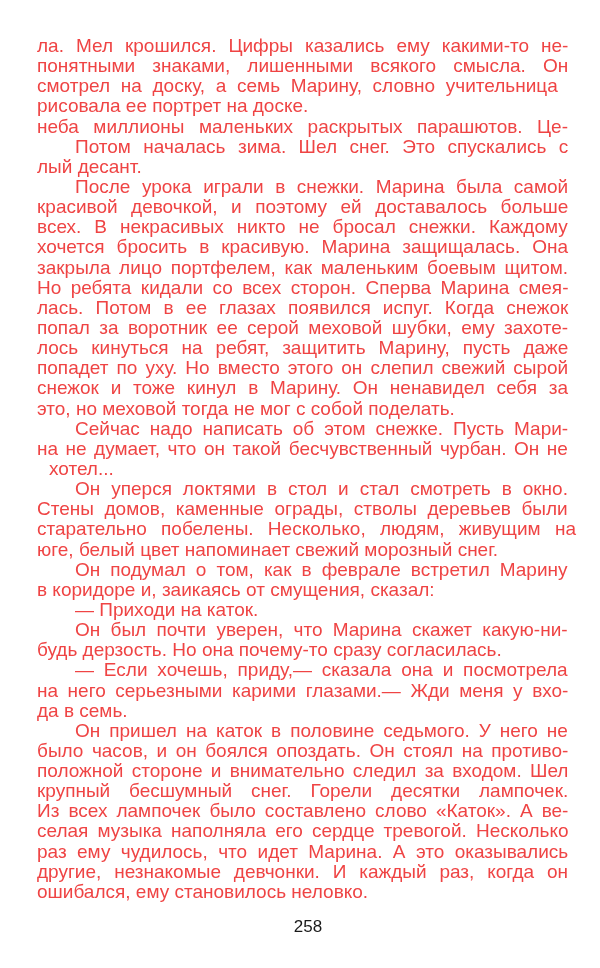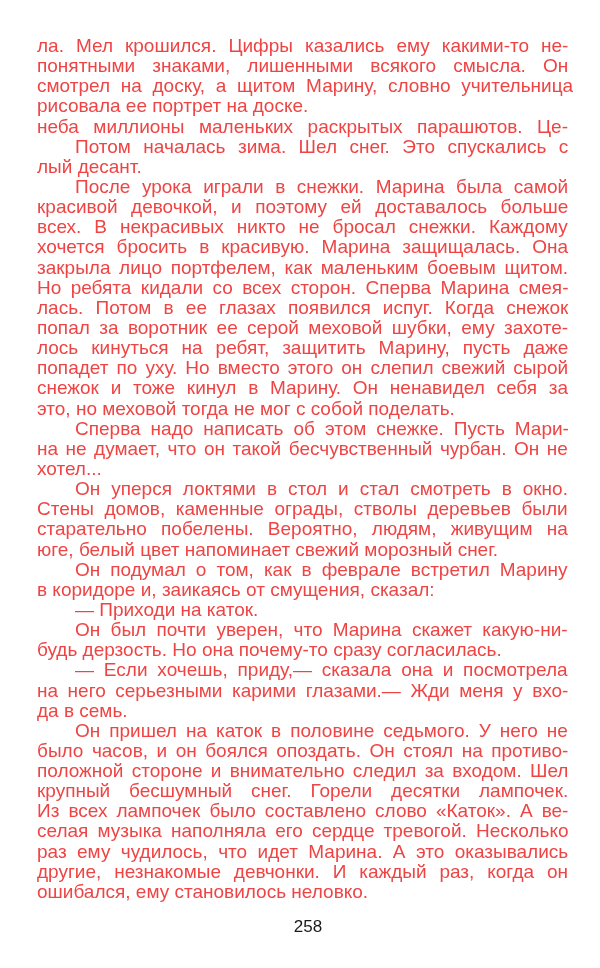--- a/index.html
+++ b/index.html
@@ -22,21 +22,21 @@
   }
   .inner { display:block; }
 </style>
 </head>
 <body>
 
 <div class="page" id="page">
     <div>
       <div class="line"><span class="inner" style="display: inline-block; white-space: nowrap; word-spacing: 6.71429px;">ла. Мел крошился. Цифры казались ему какими-то не-</span></div>
       <div class="line"><span class="inner" style="display: inline-block; white-space: nowrap; word-spacing: 11.8px;">понятными знаками, лишенными всякого смысла. Он</span></div>
-      <div class="line"><span class="inner" style="display: inline-block; white-space: nowrap; word-spacing: 5.42857px;">смотрел на доску, а щитом Марину, словно учительница</span></div>
+      <div class="line"><span class="inner" style="display: inline-block; white-space: nowrap; word-spacing: 5.42857px;">смотрел на доску, а семь Марину, словно учительница</span></div>
       <div class="line last"><span class="inner" style="display: inline-block; white-space: nowrap;">рисовала ее портрет на доске.</span></div>
     </div>
     <div>
       <div class="line"><span class="inner" style="display: inline-block; white-space: nowrap; word-spacing: 9.2px;">неба миллионы маленьких раскрытых парашютов. Це-</span></div>
       <div class="line indent"><span class="inner" style="display: inline-block; white-space: nowrap; word-spacing: 7.14286px;">Потом началась зима. Шел снег. Это спускались с</span></div>
       <div class="line last"><span class="inner" style="display: inline-block; white-space: nowrap;">лый десант.</span></div>
     </div>
     <div>
       <div class="line indent"><span class="inner" style="display: inline-block; white-space: nowrap; word-spacing: 6.28571px;">После урока играли в снежки. Марина была самой</span></div>
       <div class="line"><span class="inner" style="display: inline-block; white-space: nowrap; word-spacing: 8.16667px;">красивой девочкой, и поэтому ей доставалось больше</span></div>
@@ -45,28 +45,28 @@
       <div class="line"><span class="inner" style="display: inline-block; white-space: nowrap; word-spacing: 3.33333px;">закрыла лицо портфелем, как маленьким боевым щитом.</span></div>
       <div class="line"><span class="inner" style="display: inline-block; white-space: nowrap; word-spacing: 4.125px;">Но ребята кидали со всех сторон. Сперва Марина смея-</span></div>
       <div class="line"><span class="inner" style="display: inline-block; white-space: nowrap; word-spacing: 6.875px;">лась. Потом в ее глазах появился испуг. Когда снежок</span></div>
       <div class="line"><span class="inner" style="display: inline-block; white-space: nowrap; word-spacing: 4.125px;">попал за воротник ее серой меховой шубки, ему захоте-</span></div>
       <div class="line"><span class="inner" style="display: inline-block; white-space: nowrap; word-spacing: 7.71429px;">лось кинуться на ребят, защитить Марину, пусть даже</span></div>
       <div class="line"><span class="inner" style="display: inline-block; white-space: nowrap; word-spacing: 2.77778px;">попадет по уху. Но вместо этого он слепил свежий сырой</span></div>
       <div class="line"><span class="inner" style="display: inline-block; white-space: nowrap; word-spacing: 6.44444px;">снежок и тоже кинул в Марину. Он ненавидел себя за</span></div>
       <div class="line last"><span class="inner" style="display: inline-block; white-space: nowrap;">это, но меховой тогда не мог с собой поделать.</span></div>
     </div>
     <div>
-      <div class="line indent"><span class="inner" style="display: inline-block; white-space: nowrap; word-spacing: 4.71429px;">Сперва надо написать об этом снежке. Пусть Мари-</span></div>
+      <div class="line indent"><span class="inner" style="display: inline-block; white-space: nowrap; word-spacing: 4.71429px;">Сейчас надо написать об этом снежке. Пусть Мари-</span></div>
       <div class="line"><span class="inner" style="display: inline-block; white-space: nowrap; word-spacing: 2.22222px;">на не думает, что он такой бесчувственный чурбан. Он не</span></div>
-      <div class="line last"><span class="inner" style="display: inline-block; white-space: nowrap;">хотел...</span></div>
+      <div class="line last"><span class="inner" style="display: inline-block; white-space: nowrap; margin-left: 12px;">хотел...</span></div>
     </div>
     <div>
       <div class="line indent"><span class="inner" style="display: inline-block; white-space: nowrap; word-spacing: 5.66667px;">Он уперся локтями в стол и стал смотреть в окно.</span></div>
       <div class="line"><span class="inner" style="display: inline-block; white-space: nowrap; word-spacing: 5.33333px;">Стены домов, каменные ограды, стволы деревьев были</span></div>
-      <div class="line"><span class="inner" style="display: inline-block; white-space: nowrap; word-spacing: 9px;">старательно побелены. Вероятно, людям, живущим на</span></div>
+      <div class="line"><span class="inner" style="display: inline-block; white-space: nowrap; word-spacing: 9px;">старательно побелены. Несколько, людям, живущим на</span></div>
       <div class="line last"><span class="inner" style="display: inline-block; white-space: nowrap;">юге, белый цвет напоминает свежий морозный снег.</span></div>
     </div>
     <div>
       <div class="line indent"><span class="inner" style="display: inline-block; white-space: nowrap; word-spacing: 4.75px;">Он подумал о том, как в феврале встретил Марину</span></div>
       <div class="line last"><span class="inner" style="display: inline-block; white-space: nowrap;">в коридоре и, заикаясь от смущения, сказал:</span></div>
     </div>
     <div>
       <div class="line indent last"><span class="inner" style="display: inline-block; white-space: nowrap;">— Приходи на каток.</span></div>
     </div>
     <div>

